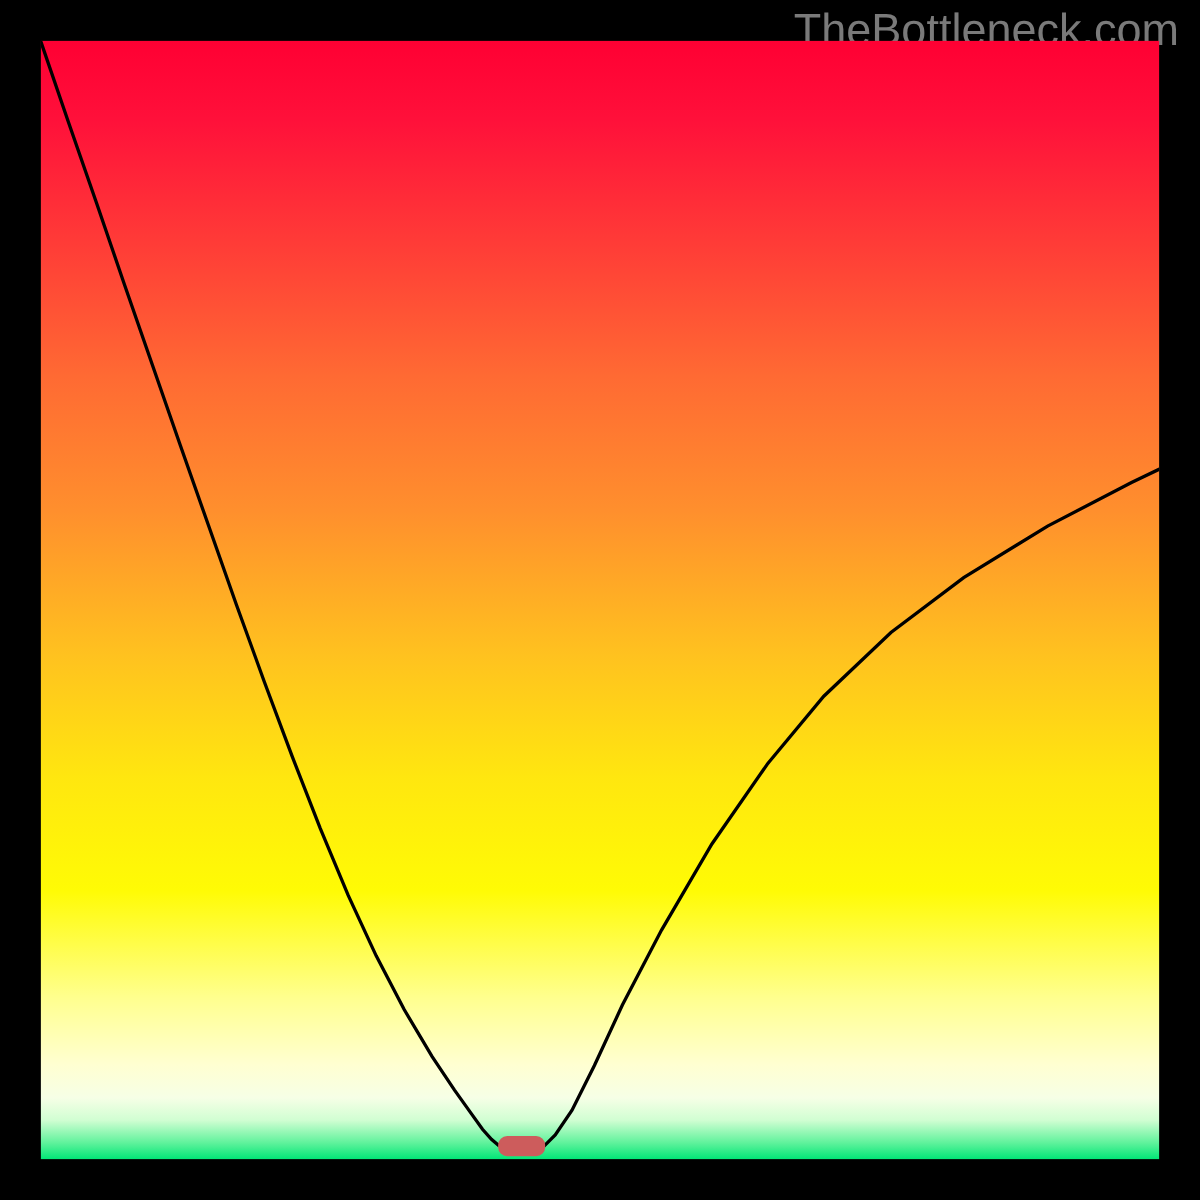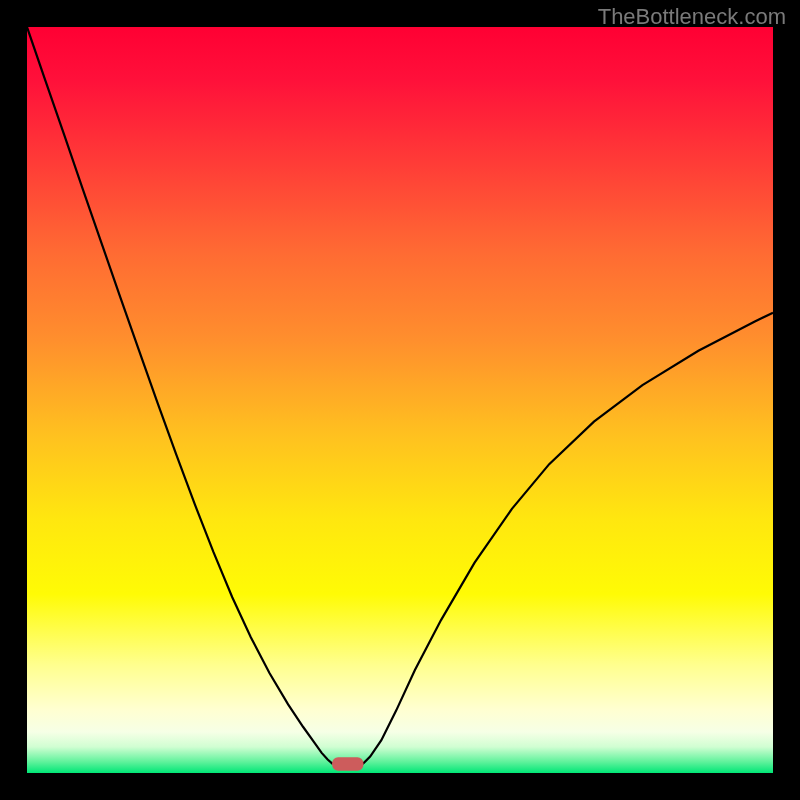--- a/index.html
+++ b/index.html
@@ -24,21 +24,21 @@
     left: 27px;
     width: 746px;
     height: 746px;
     overflow: hidden;
   }
   .watermark {
     position: absolute;
     top: 4px;
     right: 14px;
     color: #7a7a7a;
-    font-size: 22px;
+    font-size: 30px;
     letter-spacing: 0px;
     font-weight: 400;
     font-family: Arial, Helvetica, sans-serif;
   }
   svg { display: block; }
 </style>
 </head>
 <body>
 
 <div class="frame">

